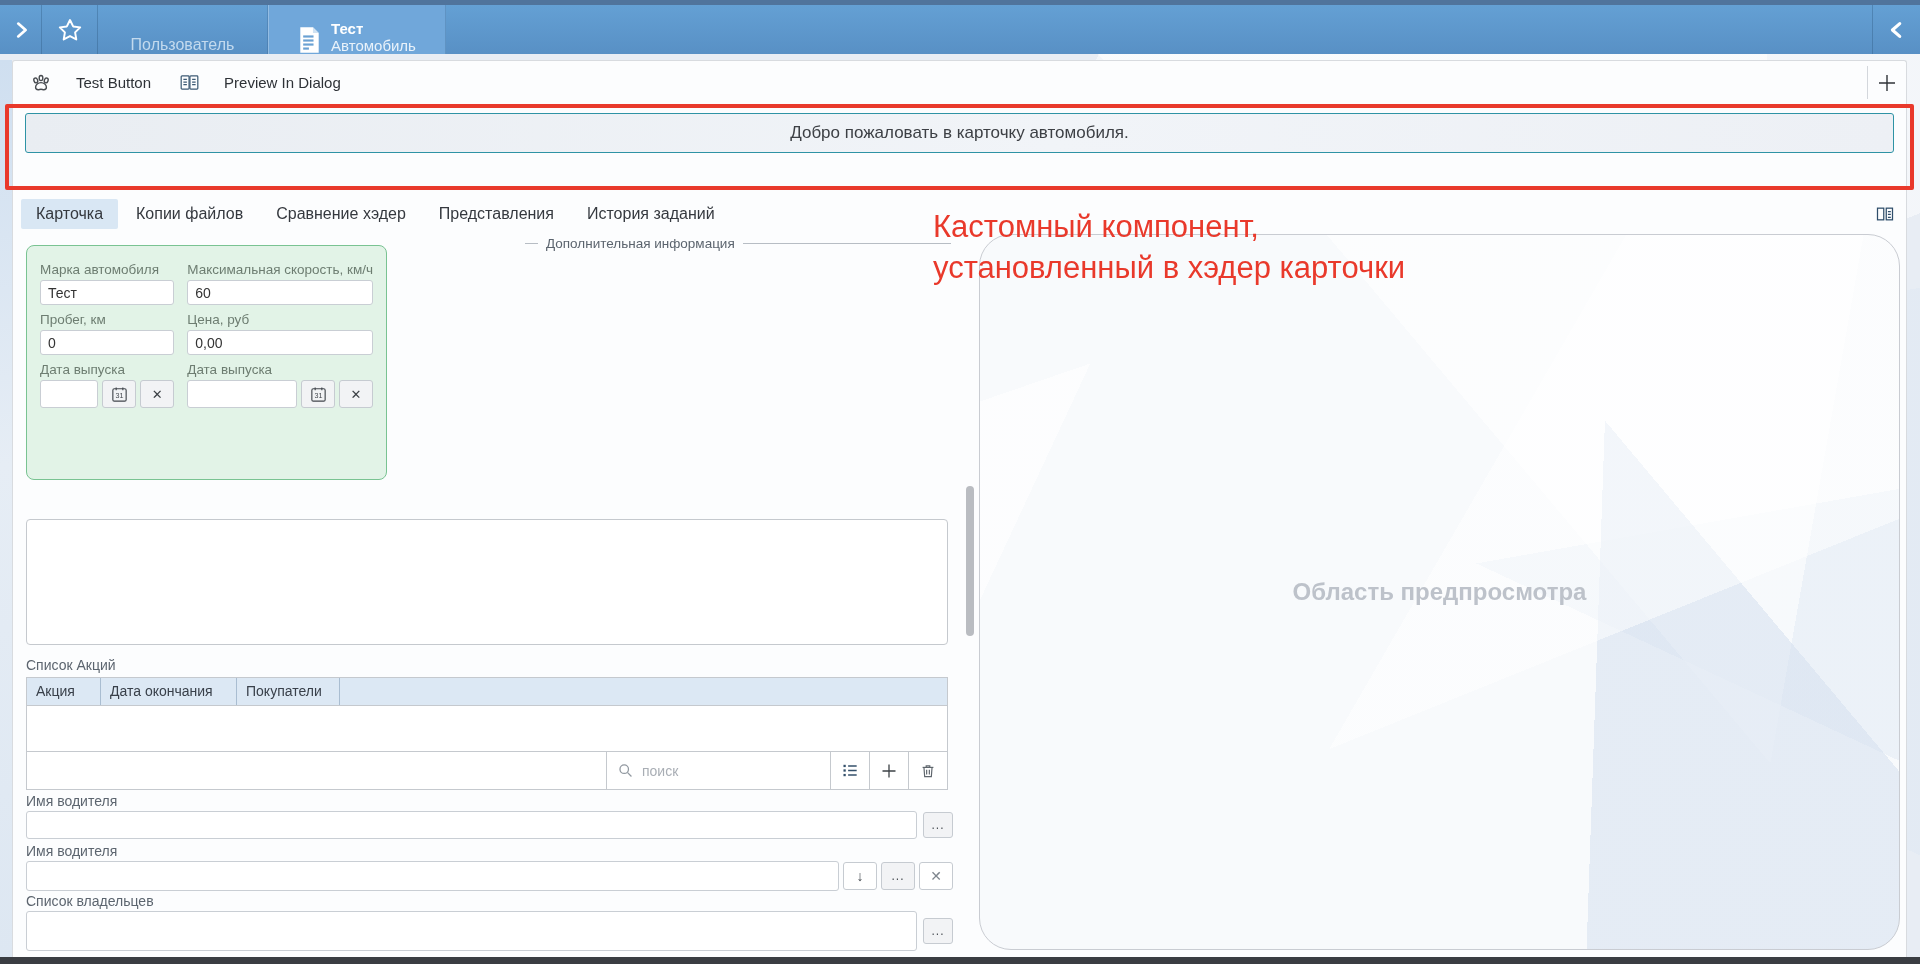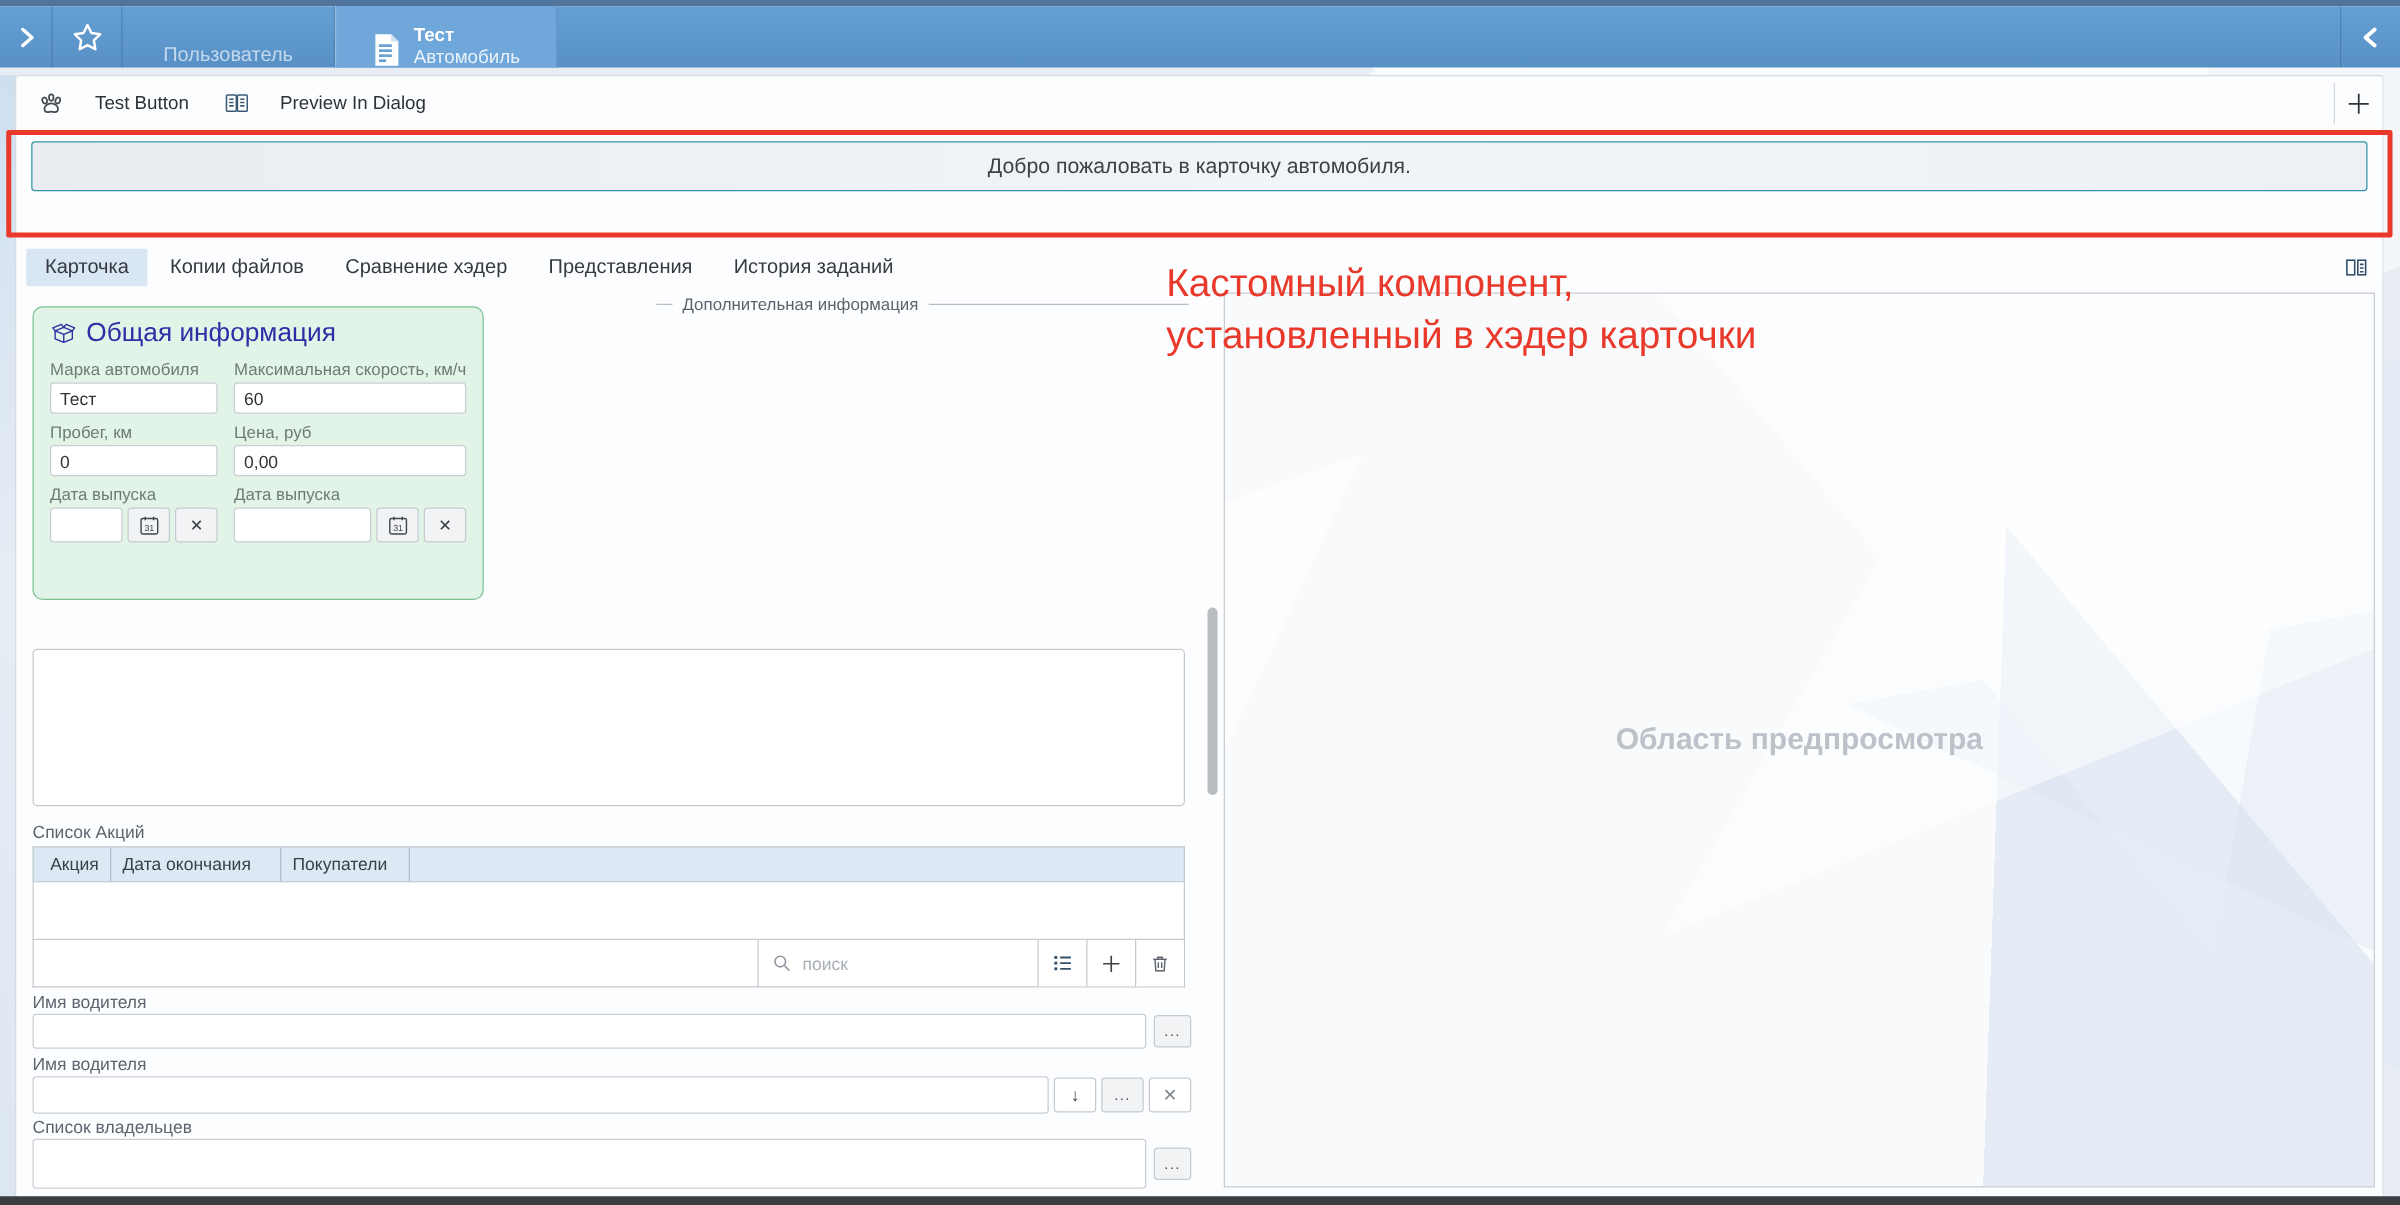--- a/index.html
+++ b/index.html
@@ -7,20 +7,21 @@
     font-family:"Liberation Sans", sans-serif; background:#e8edf4; position:relative; }
 
   
   .poly {
     background-image:
       conic-gradient(from 205deg at 12% 18%, rgba(255,255,255,.65) 0 46deg, rgba(255,255,255,0) 46deg),
       conic-gradient(from 30deg  at 38% 72%, rgba(255,255,255,.50) 0 38deg, rgba(255,255,255,0) 38deg),
       conic-gradient(from 140deg at 68% 26%, rgba(213,224,239,.55) 0 42deg, rgba(213,224,239,0) 42deg),
       conic-gradient(from 320deg at 86% 74%, rgba(255,255,255,.60) 0 50deg, rgba(255,255,255,0) 50deg),
       conic-gradient(from 80deg  at 54% 46%, rgba(221,231,243,.45) 0 35deg, rgba(221,231,243,0) 35deg);
+    border-radius: 32px;
   }
   .bg { position:absolute; inset:0; background-color:#e8edf4; }
   .left-edge { position:absolute; left:0; top:60px; bottom:7px; width:12px;
     background:linear-gradient(180deg,#cfdff0,#e6edf5 45%,#dde7f2); }
 
   
   .top-strip { position:absolute; left:0; top:0; width:1920px; height:5px; background:#50749c; }
   .topbar { position:absolute; left:0; top:5px; width:1920px; height:49px;
     background:linear-gradient(180deg,#64a0d4,#5890c5); }
   .nav-btn { position:absolute; top:0; height:49px; display:flex; align-items:center; justify-content:center;
@@ -100,21 +101,21 @@
   
   .notes { position:absolute; left:13px; top:288px; width:922px; height:126px; resize:none;
     border:1px solid #c5c9ce; border-radius:4px; background:#fff; outline:none;
     font-family:inherit; font-size:14px; padding:6px 8px; }
 
   
   .list-label { position:absolute; left:13px; top:426px; font-size:14px; color:#5c656f; }
   .actions-table { position:absolute; left:13px; top:446px; width:922px; }
   .thead { height:29px; background:#dce8f4; border:1px solid #c5c9ce; display:flex; }
   .th { line-height:27px; padding:0 9px; border-right:1px solid #a9bdd1; font-size:14px; color:#39404a; }
-  .th.c0 { width:62px;text-align:right; } .th.c1 { width:136px; } .th.c2 { width:103px; }
+  .th.c0 { width:74px; } .th.c1 { width:136px; } .th.c2 { width:103px; }
   .tbody { height:46px; background:#fff; border:1px solid #c5c9ce; border-top:none; }
   .tfoot { height:38px; background:#fff; border:1px solid #c5c9ce; border-top:none; display:flex; align-items:stretch; }
   .tfoot .spacer { flex:1; }
   .search-cell { width:224px; border-left:1px solid #c5c9ce; display:flex; align-items:center; gap:8px; padding:0 10px; }
   .search-cell input { border:none; outline:none; flex:1; min-width:0; font-family:inherit; font-size:14px; color:#333; background:transparent; }
   .search-cell input::placeholder { color:#a9aeb5; }
   .foot-btn { width:39px; border:none; border-left:1px solid #c5c9ce; background:#fff; cursor:pointer;
     display:flex; align-items:center; justify-content:center; }
 
   
@@ -253,32 +254,20 @@
 
     <div class="form-left">
 
       <div class="group-legend">
         <span class="dash"></span>
         <span class="txt">Дополнительная информация</span>
         <span class="line"></span>
       </div>
 
       <div class="green-box">
-        <div class="gb-title">
-          <span>
-            <svg width="22" height="22" viewBox="0 0 24 24" fill="none" stroke="#2c2fa5" stroke-width="1.2" stroke-linejoin="round">
-              <path d="M4.5 9.5L12 12.5 19.5 9.5 12 6.5z"></path>
-              <path d="M4.5 9.5L2.5 6.8 10 3.8 12 6.5"></path>
-              <path d="M19.5 9.5L21.5 6.8 14 3.8 12 6.5"></path>
-              <path d="M4.5 9.5v7L12 19.5l7.5-3v-7"></path>
-              <path d="M12 12.5v7"></path>
-            </svg>
-          </span>
-          <span>Общая информация</span>
-        </div>
         <div class="gb-grid">
           <div>
             <div class="gb-label">Марка автомобиля</div>
             <input class="inp" type="text" value="Тест" style="">
           </div>
           <div>
             <div class="gb-label">Максимальная скорость, км/ч</div>
             <input class="inp" type="text" value="60" style="">
           </div>
           <div>

